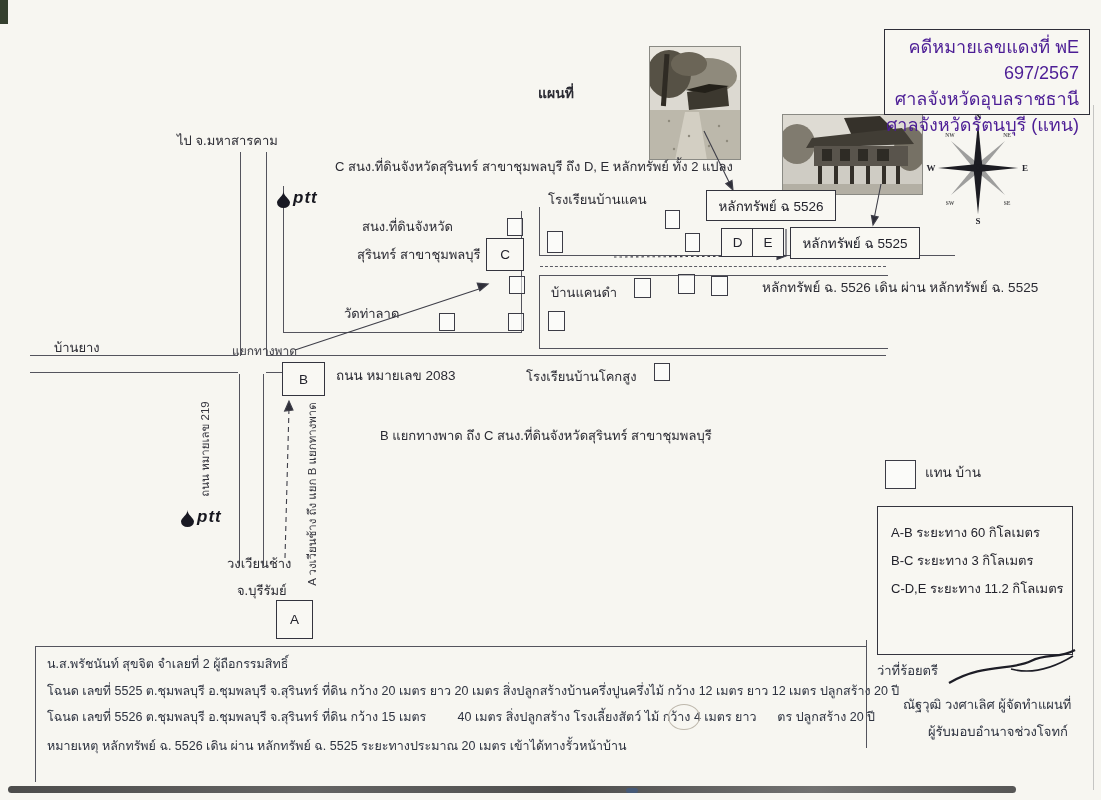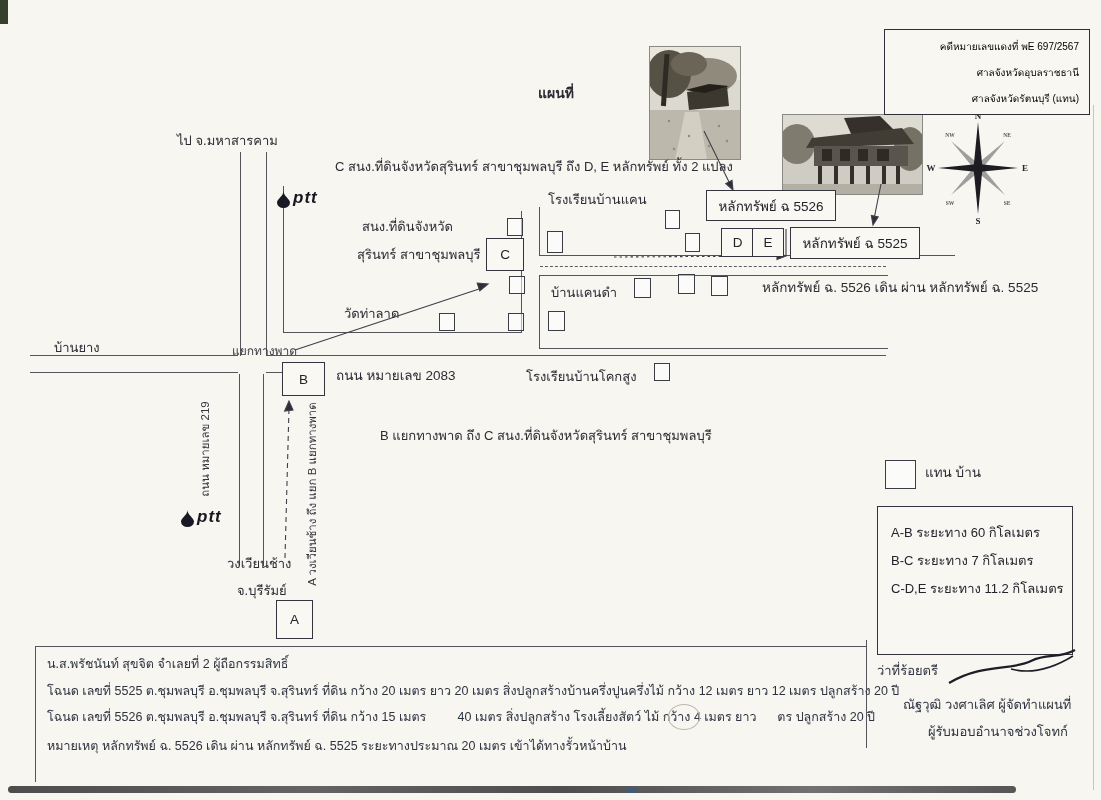--- a/index.html
+++ b/index.html
@@ -12,21 +12,21 @@
   .vline{position:absolute;width:1.3px;background:#54545d;}
   .hline{position:absolute;height:1.3px;background:#54545d;}
   .dash{position:absolute;height:0;border-top:1.4px dashed #5a5a63;}
   .house{position:absolute;border:1.6px solid #3c3c46;background:rgba(255,255,255,.55);}
   .wbox{position:absolute;border:1.6px solid #34343e;background:#f9f8f3;display:flex;
         align-items:center;justify-content:center;font-size:13.5px;color:#23232c;}
   .rot{position:absolute;transform:rotate(-90deg);transform-origin:center;font-size:11.5px;
        white-space:nowrap;text-align:center;color:#33333c;}
   .ptt{position:absolute;display:flex;align-items:flex-end;gap:3px;}
   .ptt span{font-style:italic;font-weight:900;font-size:17px;letter-spacing:1px;color:#17171f;}
-  .caseline{text-align:right;padding-right:10px;font-size:10px;line-height:26px;color:#000000;}
+  .caseline{text-align:right;padding-right:10px;font-size:18px;line-height:26px;color:#4c1d95;}
   .distline{font-size:13px;line-height:28px;color:#23232c;white-space:nowrap;}
   svg{display:block;}
   .overlay{position:absolute;left:0;top:0;pointer-events:none;}
   .blot{position:absolute;border:1px solid #beb8ac;border-radius:50%;}
 </style>
 </head>
 <body>
 
 <div class="page">
 
@@ -211,21 +211,21 @@
     <div class="caseline">คดีหมายเลขแดงที่ พE 697/2567</div>
     <div class="caseline">ศาลจังหวัดอุบลราชธานี</div>
     <div class="caseline">ศาลจังหวัดรัตนบุรี (แทน)</div>
   </div>
 
   <div class="house" style="left:885px;top:460px;width:29px;height:27px;"></div>
   <div class="lbl" style="left:925px;top:465px;font-size:13.5px;">แทน บ้าน</div>
 
   <div style="position:absolute;left:877px;top:506px;width:196px;height:149px;border:1.6px solid #34343e;background:#f8f7f2;box-sizing:border-box;padding:12px 0 0 13px;">
     <div class="distline">A-B ระยะทาง 60 กิโลเมตร</div>
-    <div class="distline">B-C ระยะทาง 7 กิโลเมตร</div>
+    <div class="distline">B-C ระยะทาง 3 กิโลเมตร</div>
     <div class="distline">C-D,E ระยะทาง 11.2 กิโลเมตร</div>
   </div>
 
   <div class="hline" style="left:35px;top:646px;width:831px;"></div>
   <div class="vline" style="left:35px;top:646px;height:136px;"></div>
   <div class="vline" style="left:866px;top:640px;height:108px;"></div>
 
   <div class="note" style="left:47px;top:654px;">น.ส.พรัชนันท์ สุขจิต จำเลยที่ 2 ผู้ถือกรรมสิทธิ์</div>
   <div class="note" style="left:47px;top:681px;">โฉนด เลขที่ 5525 ต.ชุมพลบุรี อ.ชุมพลบุรี จ.สุรินทร์ ที่ดิน กว้าง 20 เมตร ยาว 20 เมตร สิ่งปลูกสร้างบ้านครึ่งปูนครึ่งไม้ กว้าง 12 เมตร ยาว 12 เมตร ปลูกสร้าง 20 ปี</div>
   <div class="note" style="left:47px;top:707px;">โฉนด เลขที่ 5526 ต.ชุมพลบุรี อ.ชุมพลบุรี จ.สุรินทร์ ที่ดิน กว้าง 15 เมตร&nbsp;&nbsp;&nbsp;&nbsp;&nbsp;&nbsp;&nbsp;&nbsp; 40 เมตร สิ่งปลูกสร้าง โรงเลี้ยงสัตว์ ไม้ กว้าง 4 เมตร ยาว&nbsp;&nbsp;&nbsp;&nbsp;&nbsp;&nbsp;ตร ปลูกสร้าง 20 ปี</div>

